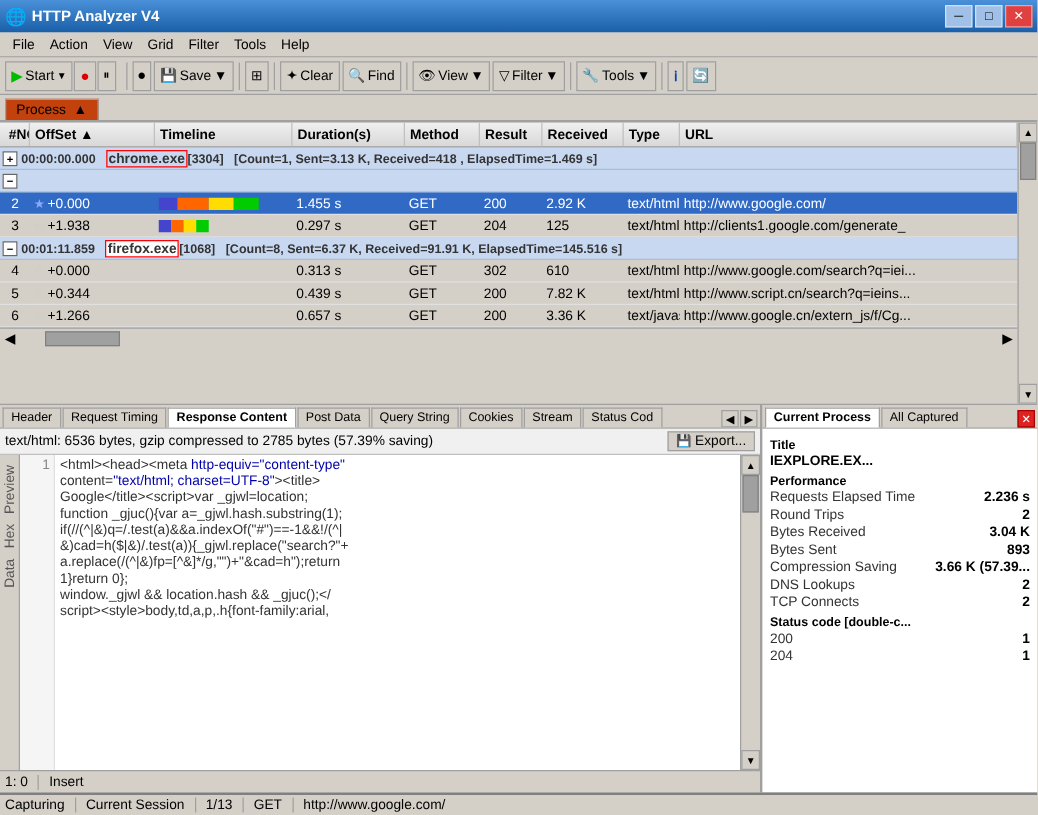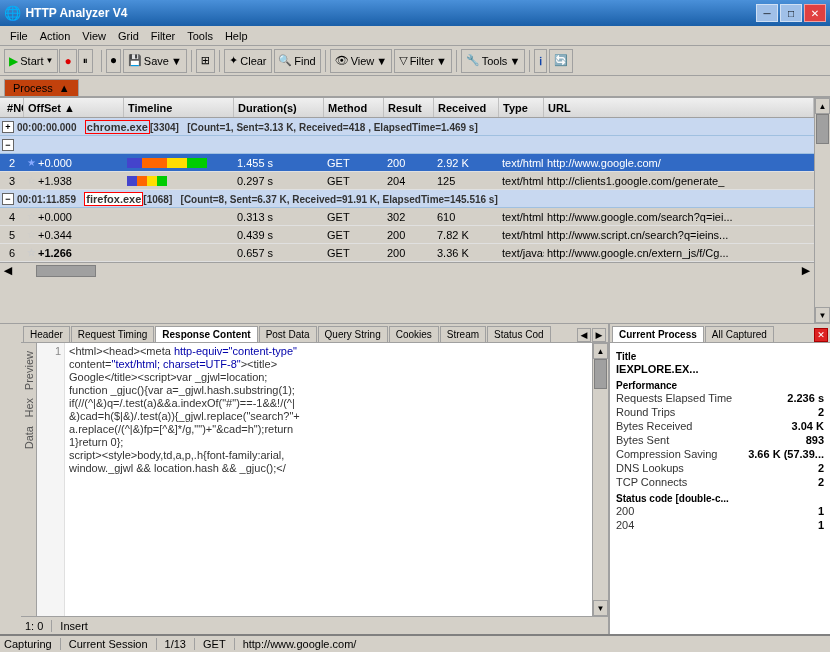--- a/index.html
+++ b/index.html
@@ -79,21 +79,21 @@
     }
     .data-row.selected { background: #316ac5; color: white; }
     .dc { padding: 0 3px; overflow: hidden; white-space: nowrap; font-size: 11px; }
     .row-num { text-align: center; }
 
     
     .proc-summary { font-size: 10px; color: #333; }
 
     
     .bottom-area { display: flex; height: 320px; border-top: 1px solid #a0a0a0; }
-    .bottom-left { flex: 1; display: flex; flex-direction: column; border-right: 2px solid #a0a0a0; margin-left: 21px; }
+    .bottom-left { flex: 1; display: flex; flex-direction: column; border-right: 2px solid #a0a0a0; }
     .bottom-right { width: 220px; display: flex; flex-direction: column; }
 
     
     .tab-bar { background: #d4d0c8; display: flex; align-items: flex-end; padding: 2px 2px 0 2px; border-bottom: 1px solid #a0a0a0; flex-shrink: 0; }
     .tab {
       padding: 2px 6px; border: 1px solid #a0a0a0; border-bottom: none; cursor: pointer;
       font-size: 10px; background: #d4d0c8; margin-right: 1px; white-space: nowrap;
     }
     .tab.active { background: white; font-weight: bold; }
 
@@ -301,21 +301,21 @@
           <div class="dc">0.439 s</div>
           <div class="dc">GET</div>
           <div class="dc">200</div>
           <div class="dc">7.82 K</div>
           <div class="dc">text/html</div>
           <div class="dc" style="grid-column: 9/11;">http://www.script.cn/search?q=ieins...</div>
         </div>
 
         <div class="data-row">
           <div class="dc row-num">6</div>
-          <div class="dc" style="display:flex; align-items:center; gap:2px;font-weight:bold;">
+          <div class="dc" style="display:flex; align-items:center; gap:2px;">
             <span style="color:#ccc; font-size:10px;">☆</span> +1.266
           </div>
           <div class="dc"></div>
           <div class="dc">0.657 s</div>
           <div class="dc">GET</div>
           <div class="dc">200</div>
           <div class="dc">3.36 K</div>
           <div class="dc">text/javas...</div>
           <div class="dc" style="grid-column: 9/11;">http://www.google.cn/extern_js/f/Cg...</div>
         </div>
@@ -351,20 +351,24 @@
         <div class="tab">Query String</div>
         <div class="tab">Cookies</div>
         <div class="tab">Stream</div>
         <div class="tab">Status Cod</div>
         <div class="tab-nav">
           <div class="tab-nav-btn">◀</div>
           <div class="tab-nav-btn">▶</div>
         </div>
       </div>
 
+      <div class="info-bar">
+        <span>text/html: 6536 bytes,  gzip compressed to 2785 bytes (57.39% saving)</span>
+        <button class="export-btn">💾 <span>Export...</span></button>
+      </div>
 
       <div class="code-area">
 
         <div class="side-labels">
           <div class="side-label">Preview</div>
           <div class="side-label">Hex</div>
           <div class="side-label">Data</div>
         </div>
 
         <div class="line-nums">
@@ -382,22 +386,22 @@
 
         <div class="code-content">
           <div>&lt;html&gt;&lt;head&gt;&lt;meta <span class="comment-blue">http-equiv="content-type"</span></div>
           <div>content=<span class="comment-blue">"text/html; charset=UTF-8"</span>&gt;&lt;title&gt;</div>
           <div>Google&lt;/title&gt;&lt;script&gt;var _gjwl=location;</div>
           <div>function _gjuc(){var a=_gjwl.hash.substring(1);</div>
           <div>if(//(^|&amp;)q=/.test(a)&amp;&amp;a.indexOf("#")==-1&amp;&amp;!/(^|</div>
           <div>&amp;)cad=h($|&amp;)/.test(a)){_gjwl.replace("search?"+ </div>
           <div>a.replace(/(^|&amp;)fp=[^&amp;]*/g,"")+"&amp;cad=h");return</div>
           <div>1}return 0};</div>
+          <div>window._gjwl &amp;&amp; location.hash &amp;&amp; _gjuc();&lt;/</div>
           <div>script&gt;&lt;style&gt;body,td,a,p,.h{font-family:arial,</div>
-          <div>window._gjwl &amp;&amp; location.hash &amp;&amp; _gjuc();&lt;/</div>
         </div>
 
         <div class="vertical-scrollbar">
           <div class="sb-btn">▲</div>
           <div class="sb-track">
             <div class="sb-thumb" style="top:0;"></div>
           </div>
           <div class="sb-btn">▼</div>
         </div>
       </div>

